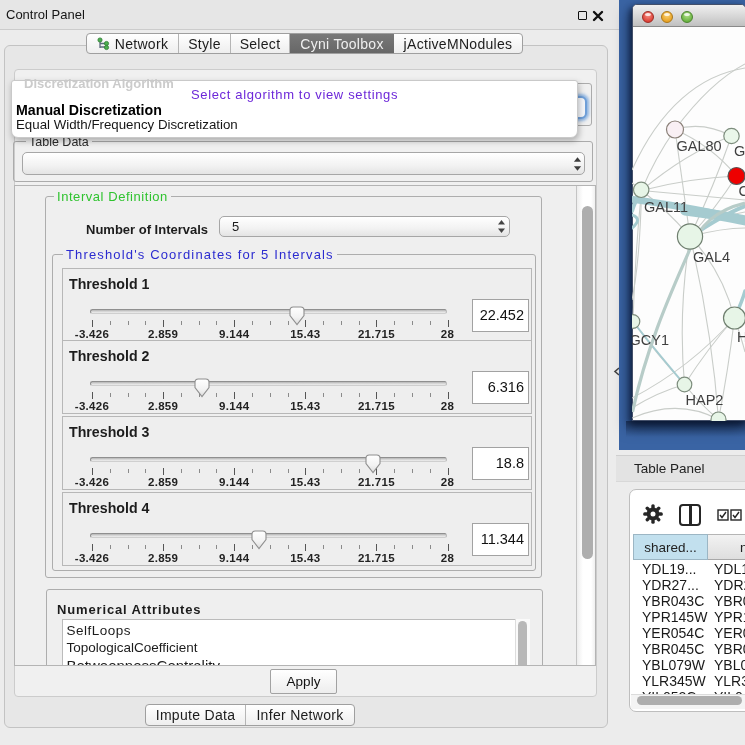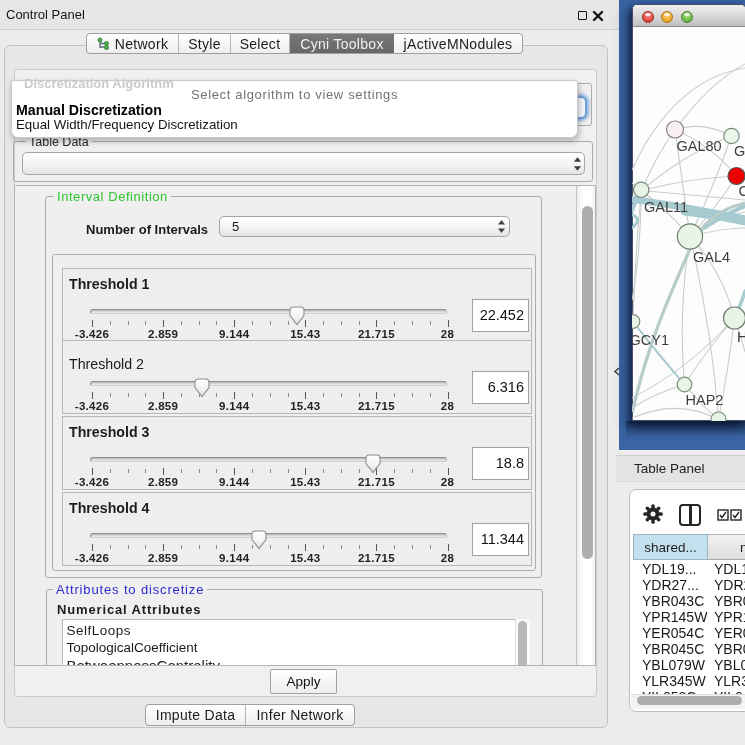--- a/index.html
+++ b/index.html
@@ -40,34 +40,35 @@
 <div class="ab" style="left:564px;top:96px;width:23px;height:23px;border-radius:6px;background:#f4f6fa;border:2px solid #6f9fd8;box-shadow:0 0 3px 1.5px rgba(110,160,220,.75)"></div>
 <div class="gb" style="left:13px;top:141px;width:580px;height:41px;border-color:#ababab"></div>
 <div class="gt" style="left:26px;top:135px;background:#f0f0f0;color:#2a2a2a">Table Data</div>
 <div class="combo" style="left:22px;top:152px;width:563px;height:23px"></div>
 <svg class="ab" style="left:573px;top:157px" width="9" height="14" viewBox="0 0 10 15">
       <path d="M5 0 L9 5 H1 Z" fill="#3c3c3c"></path>
       <path d="M5 15 L1 10 H9 Z" fill="#3c3c3c"></path>
     </svg>
 <div class="ab" style="left:11px;top:80px;width:567px;height:58px;background:#ffffff;border:1px solid #c9c9c9;border-radius:3px 3px 7px 7px;box-shadow:1px 3px 6px rgba(0,0,0,.28)"></div>
 <div class="t" style="left:24px;top:76px;font-size:13px;font-weight:bold;color:#cbcbcb">Discretization Algorithm</div>
-<div class="t" style="left:191px;top:87px;font-size:13px;letter-spacing:.65px;color:#737373">Select algorithm to view settings</div>
+<div class="t" style="left:191px;top:87px;font-size:13px;letter-spacing:.65px;color:#6d28d9">Select algorithm to view settings</div>
 <div class="t" style="left:16px;top:101.5px;font-size:14.2px;font-weight:bold;color:#000">Manual Discretization</div>
 <div class="t" style="left:16px;top:117px;font-size:13.3px;color:#151515">Equal Width/Frequency Discretization</div>
 <div class="ab" style="left:14px;top:185px;width:582px;height:481px;background:#efefef;border:1px solid #b4b4b4;overflow:hidden">
 <div class="gb" style="left:30px;top:10px;width:497px;height:382px;border-color:#adadad"></div>
 <div class="gt" style="left:39px;top:2.5px;background:#efefef;color:#2fc32f;font-size:13px;letter-spacing:.55px">Interval Definition</div>
 <div class="t" style="left:71px;top:36px;font-size:13px;font-weight:bold">Number of Intervals</div>
 <div class="combo" style="left:204px;top:30px;width:291px;height:21px"></div>
 <div class="t" style="left:217px;top:33px;font-size:13px">5</div>
 <svg class="ab" style="left:482px;top:34px" width="9" height="13" viewBox="0 0 9 13">
         <path d="M4.5 0 L8 4.5 H1 Z" fill="#444"></path>
         <path d="M4.5 13 L1 8.5 H8 Z" fill="#444"></path>
       </svg>
 <div class="gb" style="left:37px;top:68px;width:484px;height:317px;border-color:#adadad"></div>
+<div class="gt" style="left:48px;top:60.5px;background:#efefef;color:#2b2bd0;font-size:13px;letter-spacing:1.15px">Threshold's Coordinates for 5 Intervals</div>
 <div class="ab" style="left:47px;top:82px;width:470px;height:74px;background:#eeeeee;border:1px solid #b7b7b7">
 <div class="t" style="left:6px;top:7px;font-size:14.2px;font-weight:bold">Threshold 1</div>
 <div class="ab" style="left:27px;top:40px;width:357px;height:5px;border:1px solid #8f8f8f;border-bottom-color:#cfcfcf;border-right-color:#bbb;border-radius:2.5px;background:linear-gradient(#b5b5b5,#d9d9d9 55%,#efefef)"></div>
 <div class="ab" style="left:46.77px;top:52px;width:1px;height:4px;background:#8a8a8a"></div>
 <div class="ab" style="left:64.55px;top:52px;width:1px;height:4px;background:#8a8a8a"></div>
 <div class="ab" style="left:82.32px;top:52px;width:1px;height:4px;background:#8a8a8a"></div>
 <div class="ab" style="left:117.88px;top:52px;width:1px;height:4px;background:#8a8a8a"></div>
 <div class="ab" style="left:135.65px;top:52px;width:1px;height:4px;background:#8a8a8a"></div>
 <div class="ab" style="left:153.42px;top:52px;width:1px;height:4px;background:#8a8a8a"></div>
 <div class="ab" style="left:188.97px;top:52px;width:1px;height:4px;background:#8a8a8a"></div>
@@ -98,21 +99,21 @@
               <stop offset=".6" stop-color="#f2f2f2"></stop>
               <stop offset="1" stop-color="#dcdcdc"></stop>
             </linearGradient>
           </defs>
           <path d="M1 4.2 Q1 1 4.2 1 H11.8 Q15 1 15 4.2 V9.5 L8 18.5 L1 9.5 Z" fill="url(#g0)" stroke="#8e8e8e" stroke-width="1.1"></path>
         </svg>
 <div class="ab" style="left:409px;top:30px;width:57px;height:33px;background:#fff;border:1px solid #a2a2a2"></div>
 <div class="t" style="left:409px;top:38px;width:52px;text-align:right;font-size:14.5px;color:#111">22.452</div>
 </div>
 <div class="ab" style="left:47px;top:154px;width:470px;height:74px;background:#eeeeee;border:1px solid #b7b7b7">
-<div class="t" style="left:6px;top:15px;font-size:14.2px;font-weight:normal">Threshold 2</div>
+<div class="t" style="left:6px;top:7px;font-size:14.2px;font-weight:bold">Threshold 2</div>
 <div class="ab" style="left:27px;top:40px;width:357px;height:5px;border:1px solid #8f8f8f;border-bottom-color:#cfcfcf;border-right-color:#bbb;border-radius:2.5px;background:linear-gradient(#b5b5b5,#d9d9d9 55%,#efefef)"></div>
 <div class="ab" style="left:46.77px;top:52px;width:1px;height:4px;background:#8a8a8a"></div>
 <div class="ab" style="left:64.55px;top:52px;width:1px;height:4px;background:#8a8a8a"></div>
 <div class="ab" style="left:82.32px;top:52px;width:1px;height:4px;background:#8a8a8a"></div>
 <div class="ab" style="left:117.88px;top:52px;width:1px;height:4px;background:#8a8a8a"></div>
 <div class="ab" style="left:135.65px;top:52px;width:1px;height:4px;background:#8a8a8a"></div>
 <div class="ab" style="left:153.42px;top:52px;width:1px;height:4px;background:#8a8a8a"></div>
 <div class="ab" style="left:188.97px;top:52px;width:1px;height:4px;background:#8a8a8a"></div>
 <div class="ab" style="left:206.75px;top:52px;width:1px;height:4px;background:#8a8a8a"></div>
 <div class="ab" style="left:224.52px;top:52px;width:1px;height:4px;background:#8a8a8a"></div>
@@ -227,21 +228,20 @@
               <stop offset=".6" stop-color="#f2f2f2"></stop>
               <stop offset="1" stop-color="#dcdcdc"></stop>
             </linearGradient>
           </defs>
           <path d="M1 4.2 Q1 1 4.2 1 H11.8 Q15 1 15 4.2 V9.5 L8 18.5 L1 9.5 Z" fill="url(#g3)" stroke="#8e8e8e" stroke-width="1.1"></path>
         </svg>
 <div class="ab" style="left:409px;top:30px;width:57px;height:33px;background:#fff;border:1px solid #a2a2a2"></div>
 <div class="t" style="left:409px;top:38px;width:52px;text-align:right;font-size:14.5px;color:#111">11.344</div>
 </div>
 <div class="gb" style="left:31px;top:403px;width:497px;height:80px;border-color:#adadad"></div>
-<div class="gt" style="left:38px;top:395.5px;background:#efefef;color:#2b2bd0;font-size:13px;letter-spacing:.85px">Attributes to discretize</div>
 <div class="t" style="left:42px;top:415.5px;font-size:13px;font-weight:bold;letter-spacing:.85px">Numerical Attributes</div>
 <div class="ab" style="left:47px;top:433px;width:468px;height:47px;background:#fff;border-top:1px solid #bbb;border-left:1px solid #bbb"></div>
 <div class="t" style="left:51.5px;top:436.5px;font-size:13.5px;letter-spacing:.5px">SelfLoops</div>
 <div class="t" style="left:51.5px;top:453.8px;font-size:13.5px">TopologicalCoefficient</div>
 <div class="t" style="left:51.5px;top:470.5px;font-size:15px">BetweennessCentrality</div>
 <div class="ab" style="left:500px;top:433px;width:15px;height:47px;background:#fafafa;border-left:1px solid #ddd"></div>
 <div class="ab" style="left:503px;top:435px;width:9px;height:45px;background:#b8b8b8;border-radius:4.5px 4.5px 0 0"></div>
 <div class="ab" style="left:561px;top:0;width:21px;height:481px;background:linear-gradient(90deg,#ededed,#ffffff 30%,#ffffff 70%,#e8e8e8);border-left:1px solid #c4c4c4"></div>
 <div class="ab" style="left:567px;top:20px;width:11px;height:353px;background:#aeaeae;border-radius:5.5px"></div>
 </div>

